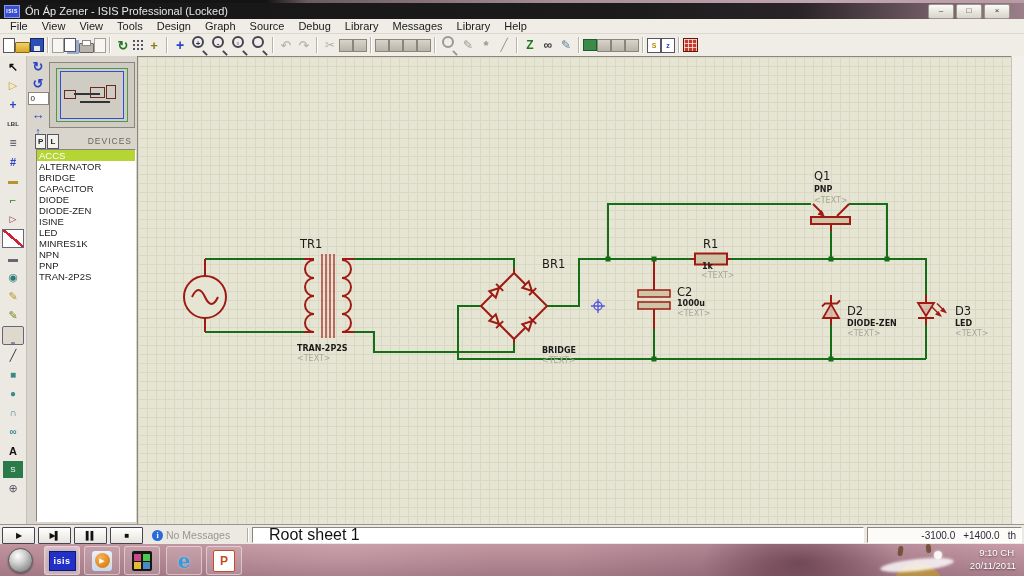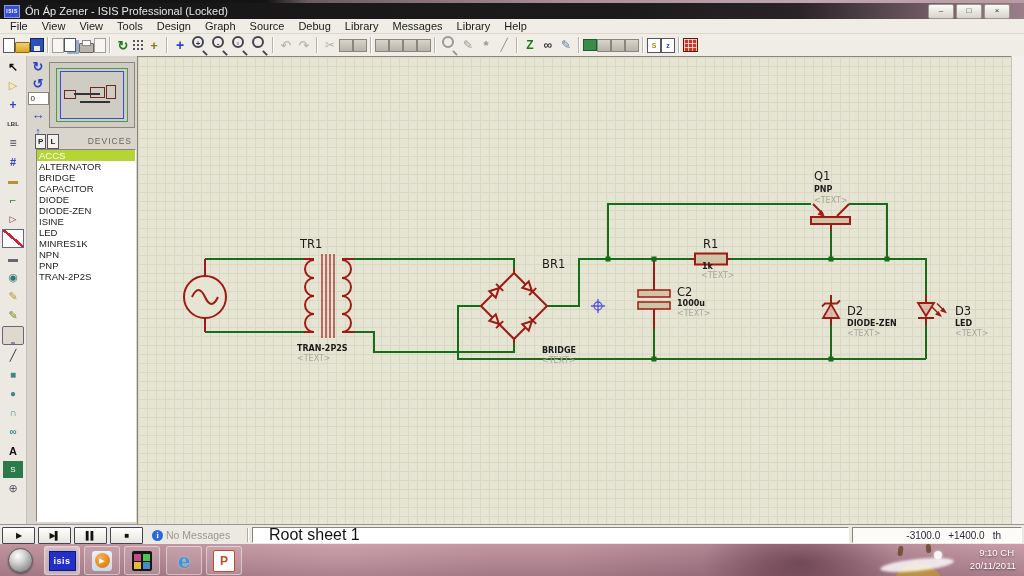--- a/index.html
+++ b/index.html
@@ -63,21 +63,21 @@
   .lbl-ref{font-size:11.5px;fill:#1a1a1a;}
   .lbl-val{font-size:8px;font-weight:bold;fill:#1a1a1a;}
   .lbl-txt{font-size:8px;fill:#a8a699;}
   
   #statusbar{position:absolute;top:524px;left:0;right:0;height:20px;background:#ece9e2;border-top:1px solid #9a968c;display:flex;align-items:center;padding:0 2px;gap:3px;}
   .simbtn{width:31px;height:15px;background:linear-gradient(#fff,#e8e4dc);border:1px solid #445;border-radius:1px;display:flex;align-items:center;justify-content:center;font-size:8px;color:#111;letter-spacing:-1px;}
   #info-ico{width:11px;height:11px;border-radius:50%;background:#2a6ad8;color:#fff;font-size:8px;font-weight:bold;font-family:"Liberation Serif",serif;display:flex;align-items:center;justify-content:center;margin-left:6px;}
   #status-msg{font-size:10.5px;color:#9a968c;width:78px;}
   .sb-sep{width:1px;height:14px;background:#b0aca2;border-right:1px solid #fff;}
   #sheet-field{flex:1;height:14px;background:#fff;border:1px solid;border-color:#8a867c #fff #fff #8a867c;font-size:16px;color:#111;padding-left:16px;line-height:14px;}
-  #coord-field{width:148px;height:14px;background:#fcfbf8;border:1px solid;border-color:#8a867c #fff #fff #8a867c;font-size:10px;color:#2a2a3a;display:flex;align-items:center;justify-content:flex-end;gap:8px;padding-right:20px;}
+  #coord-field{width:148px;height:14px;background:#fcfbf8;border:1px solid;border-color:#8a867c #fff #fff #8a867c;font-size:10px;color:#2a2a3a;display:flex;align-items:center;justify-content:flex-end;gap:8px;padding-right:5px;}
   
   #taskbar{position:absolute;top:544px;left:0;width:1024px;height:32px;overflow:hidden;
     background:
       linear-gradient(rgba(175,120,135,.30),rgba(110,62,80,.42)),
       radial-gradient(46px 44px at 918px 44px,#f2d44a 0%,#e8c43a 55%,transparent 56%),
       radial-gradient(140px 60px at 800px 18px,rgba(80,45,58,.75),transparent 70%),
       radial-gradient(220px 90px at 340px 14px,rgba(235,205,210,.45),transparent 70%),
       linear-gradient(90deg,#c9a2ab,#caa4ad 55%,#a98290 75%,#d4aeb8);}
   #start-orb{position:absolute;left:8px;top:4px;width:23px;height:23px;border-radius:50%;border:1px solid #5a5a5a;background:radial-gradient(circle at 38% 30%,#fefefe,#d0d0d0 35%,#8e8e8e 75%,#666);box-shadow:0 1px 2px rgba(0,0,0,.4);}
   .tb-app{position:absolute;top:2px;width:34px;height:27px;border:1px solid rgba(255,255,255,.45);border-radius:3px;background:rgba(255,255,255,.12);display:flex;align-items:center;justify-content:center;}

